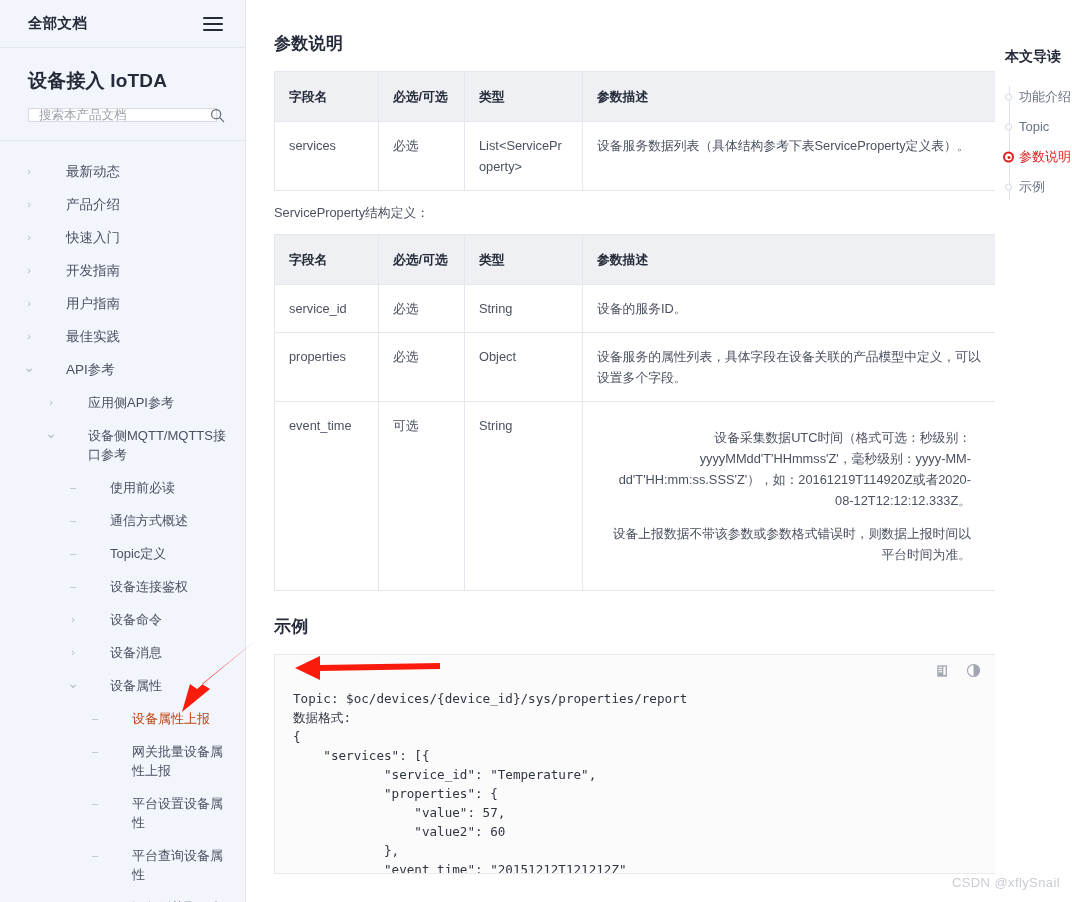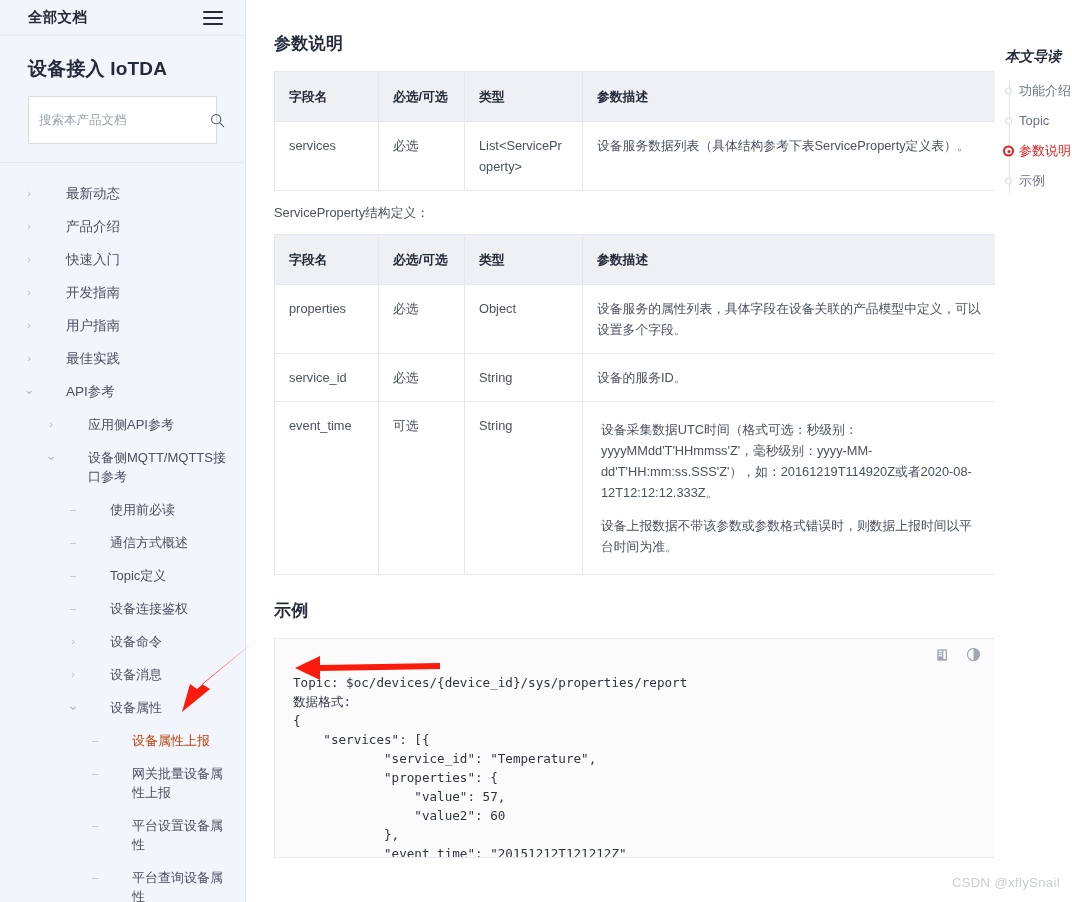--- a/index.html
+++ b/index.html
@@ -14,36 +14,36 @@
   
   .sidebar {
     width: 246px; height: 902px;
     background: #f2f5fb;
     border-right: 1px solid #e2e6ee;
     position: relative;
     overflow: hidden;
     flex: 0 0 246px;
   }
   .sb-top {
-    height: 36px;
+    height: 48px;
     display: flex; align-items: center; justify-content: space-between;
     padding: 0 22px 0 28px;
     border-bottom: 1px solid #e3e7ef;
   }
   .sb-top-title { font-size: 14.5px; font-weight: bold; color: #252b3a; letter-spacing: .3px; }
   .hamburger { width: 20px; display: flex; flex-direction: column; gap: 4px; cursor: pointer; }
   .hamburger i { display: block; height: 2px; background: #252b3a; border-radius: 1px; }
 
   .sb-prod {
     padding: 20px 28px 18px 28px;
     border-bottom: 1px solid #e3e7ef;
   }
   .sb-prod-title { font-size: 19px; font-weight: bold; color: #252b3a; margin-bottom: 14px; letter-spacing: .2px; }
   .search-wrap {
-    height: 48px; background: #fff; border: 1px solid #d6dae2;
+    height: 14px; background: #fff; border: 1px solid #d6dae2;
     display: flex; align-items: center; padding: 0 2px 0 10px;
   }
   .search-wrap input {
     flex: 1; border: 0; outline: 0; font-size: 12.5px; color: #575d6c;
     font-family: "Liberation Sans", sans-serif; background: transparent;
   }
   .search-wrap input::placeholder { color: #9aa0ab; }
   .search-sep { width: 1px; height: 14px; background: #dfe2e9; margin: 0 8px 0 2px; }
   .mag { width: 22px; display: flex; align-items: center; justify-content: center; cursor: pointer; }
   .mag svg { display: block; }
@@ -106,21 +106,21 @@
     font-size: 12.8px;
     line-height: 21px;
     color: #333a48;
     text-align: left;
   }
   table.params th {
     background: #eef0f3; font-weight: bold; color: #252b3a;
     padding: 14px 14px;
   }
   table.params td { background: #fff; color: #4a5160; }
-  table.params td p { margin: 4px; }
+  table.params td p { margin: 12px; text-align: right; }
   table.params td p + p { margin-top: 12px; }
   .c1 { width: 104px; margin-top: 44px; }
   .c2 { width: 86px; }
   .c3 { width: 118px; word-break: break-all; }
 
   .sub-note { font-size: 12.8px; color: #4a5160; margin: 14px 0 12px 0; }
 
   
   .code-box {
     width: 724px; background: #fbfbfc; border: 1px solid #e8eaee;
@@ -134,21 +134,21 @@
     font-family: "DejaVu Sans Mono", "Liberation Mono", monospace;
     font-size: 12.6px; line-height: 19px; color: #2f3440;
     padding: 0 18px 10px 18px; margin: 0; white-space: pre;
   }
 
   
   .toc {
     flex: 0 0 77px; width: 77px; position: relative;
     padding: 48px 0 0 10px; overflow: hidden; background: #fff;
   }
-  .toc-title { font-size: 14px; font-weight: bold; color: #252b3a; margin-bottom: 10px; white-space: nowrap; font-style: italic; }
+  .toc-title { font-size: 14px; font-weight: bold; color: #252b3a; margin-bottom: 16px; white-space: nowrap; }
   .toc-list { position: relative; padding-left: 14px; }
   .toc-line {
     position: absolute; left: 4px; top: 4px; bottom: 2px; width: 1px; background: #dfe3ea;
   }
   .toc-item {
     position: relative; font-size: 13px; color: #6b7385;
     line-height: 16px; padding: 7px 0; white-space: nowrap; cursor: pointer;
   }
   .toc-item .dot {
     position: absolute; left: -14px; top: 50%; transform: translateY(-50%);
@@ -327,30 +327,30 @@
         <thead>
           <tr>
             <th class="c1">字段名</th>
             <th class="c2">必选/可选</th>
             <th class="c3">类型</th>
             <th>参数描述</th>
           </tr>
         </thead>
         <tbody>
           <tr>
+            <td class="c1">service_id</td>
+            <td class="c2">必选</td>
+            <td class="c3">String</td>
+            <td>设备的服务ID。</td>
+          </tr>
+          <tr>
             <td class="c1">properties</td>
             <td class="c2">必选</td>
             <td class="c3">Object</td>
             <td>设备服务的属性列表，具体字段在设备关联的产品模型中定义，可以设置多个字段。</td>
-          </tr>
-          <tr>
-            <td class="c1">service_id</td>
-            <td class="c2">必选</td>
-            <td class="c3">String</td>
-            <td>设备的服务ID。</td>
           </tr>
           <tr>
             <td class="c1">event_time</td>
             <td class="c2">可选</td>
             <td class="c3">String</td>
             <td>
               <p>设备采集数据UTC时间（格式可选：秒级别：yyyyMMdd'T'HHmmss'Z'，毫秒级别：yyyy-MM-dd'T'HH:mm:ss.SSS'Z'），如：20161219T114920Z或者2020-08-12T12:12:12.333Z。</p>
               <p>设备上报数据不带该参数或参数格式错误时，则数据上报时间以平台时间为准。</p>
             </td>
           </tr>

